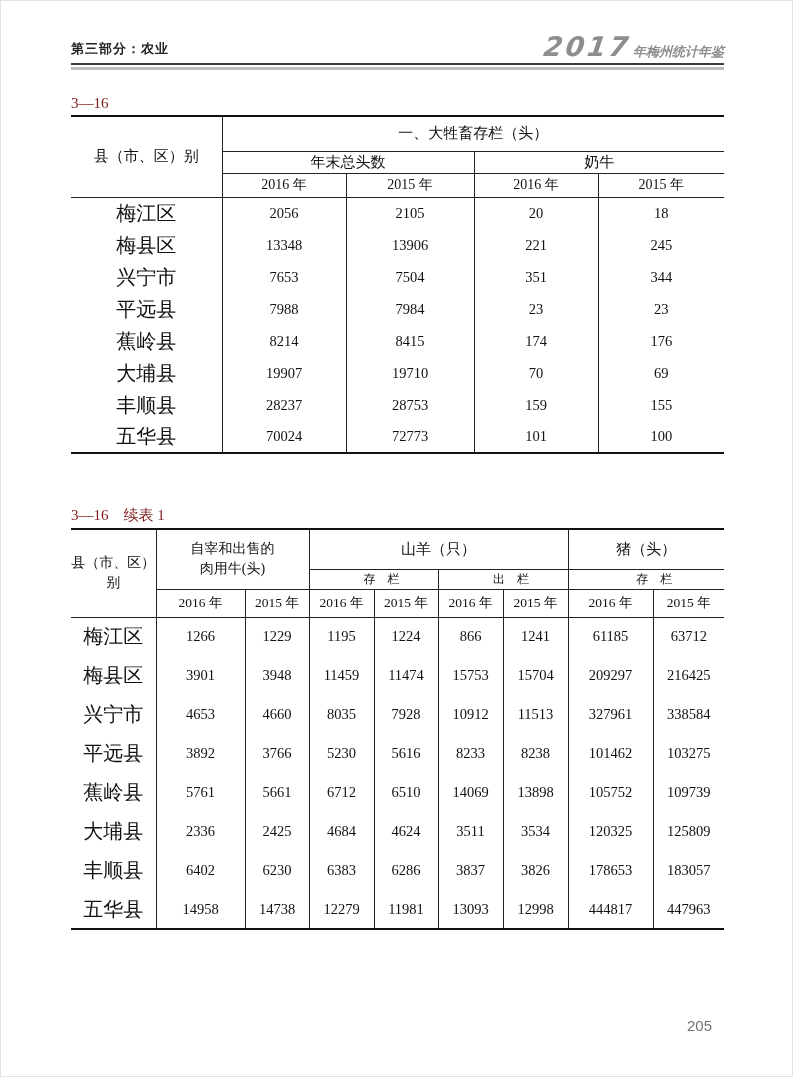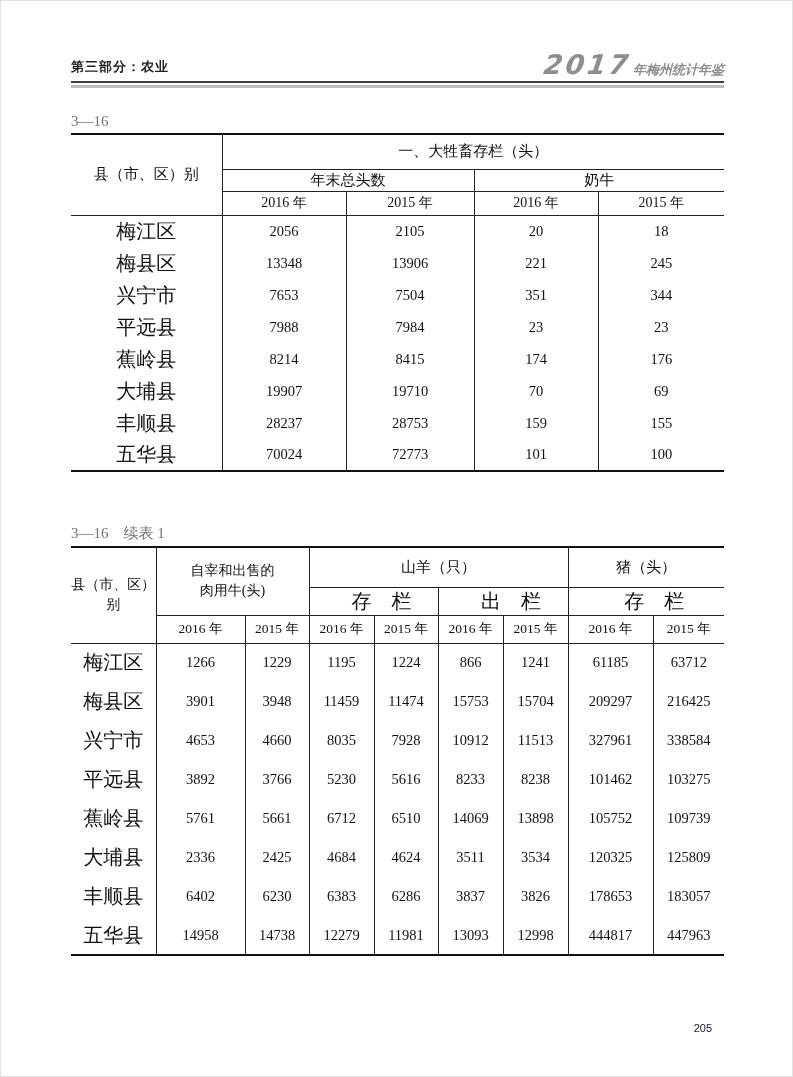--- a/index.html
+++ b/index.html
@@ -10,21 +10,21 @@
     margin:0 auto;
     background:#ffffff;
     border:1px solid #e2e2e2;
     font-family:"Liberation Serif","DejaVu Serif",serif;
     color:#1a1a1a;
     overflow:hidden;
   }
   .content { margin:0 70px; width:653px; }
 
   
-  .header { display:flex; justify-content:space-between; align-items:flex-end; padding-top:50px; }
+  .header { display:flex; justify-content:space-between; align-items:flex-end; padding-top:32px; }
   .hleft {
     font-family:"Liberation Sans","DejaVu Sans",sans-serif;
     font-weight:bold; font-size:13px; letter-spacing:1px; color:#222;
     padding-bottom:2px;
   }
   .hright { color:#8e8e8e; white-space:nowrap; line-height:1; }
   .logo-year {
     font-family:"DejaVu Sans","Liberation Sans",sans-serif;
     font-size:27px; font-weight:bold; font-style:italic;
     letter-spacing:3px; color:#8e8e8e;
@@ -41,53 +41,53 @@
   
   .title {
     margin:30px 0 0 0;
     text-align:center;
     font-size:31px; font-weight:bold;
     letter-spacing:2px;
     color:#111;
   }
 
   
-  .tlabel { margin-top:25px; margin-bottom:3px; font-size:15px; color:#737373; }
+  .tlabel { margin-top:25px; margin-bottom:3px; font-size:15px; color:#7f1d1d; }
   .t2label { margin-top:52px; }
 
   
   table.t {
     width:653px; table-layout:fixed; border-collapse:collapse;
     border-top:2.5px solid #111; border-bottom:2.5px solid #111;
     font-size:15px; color:#111;
   }
   table.t td { padding:0; text-align:center; vertical-align:middle; overflow:hidden; }
   .bl { border-left:1px solid #222; }
   .br { border-right:1px solid #222; }
   .bb { border-bottom:1px solid #222; }
 
   .t1 tr.r1 td { height:35px; }
   .t1 tr.r2 td { height:22px; }
   .t1 tr.r3 td { height:24px; font-size:14px; }
   .t1 tbody td { height:32px; }
 
   .t2 tr.r1 td { height:40px; }
-  .t2 tr.r2 td { height:20px; font-size:20px;padding-left:16px; }
+  .t2 tr.r2 td { height:20px; font-size:12px;padding-left:16px; }
   .t2 tr.r3 td { height:28px; font-size:13.5px; }
   .t2 tbody td { height:39px; }
   .t2 .twoline { line-height:1.45; font-size:14px;font-family:Liberation Serif, serif; }
 
   td.num { text-align:right; padding-right:13px; font-size:14.5px; }
   td.county { text-align:center; font-size:20px; }
 
   
   .pagenum {
     position:absolute; right:80px; bottom:42px;
     font-family:"Liberation Sans","DejaVu Sans",sans-serif;
-    font-size:11px; color:#0f172a;
+    font-size:15px; color:#737373;
   }
 </style>
 </head>
 <body>
 
 <div class="page">
   <div class="content">
 
     <div class="header">
       <span class="hleft">第三部分：农业</span>

